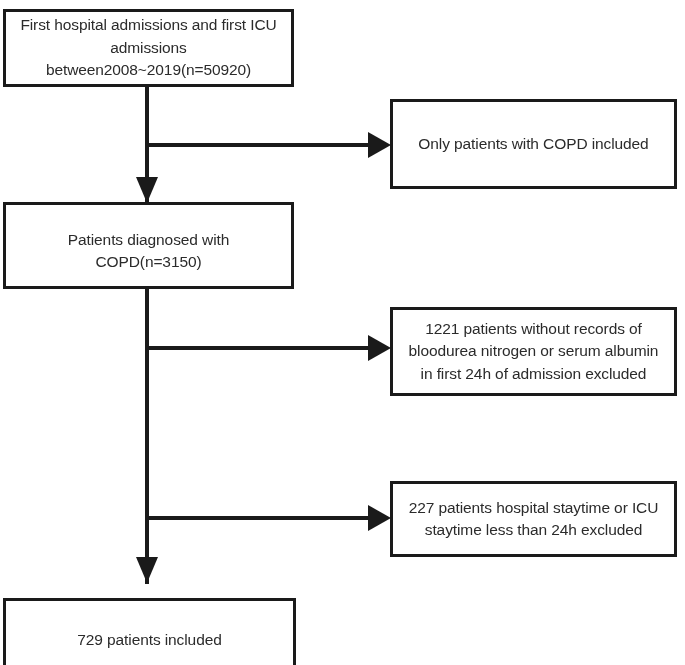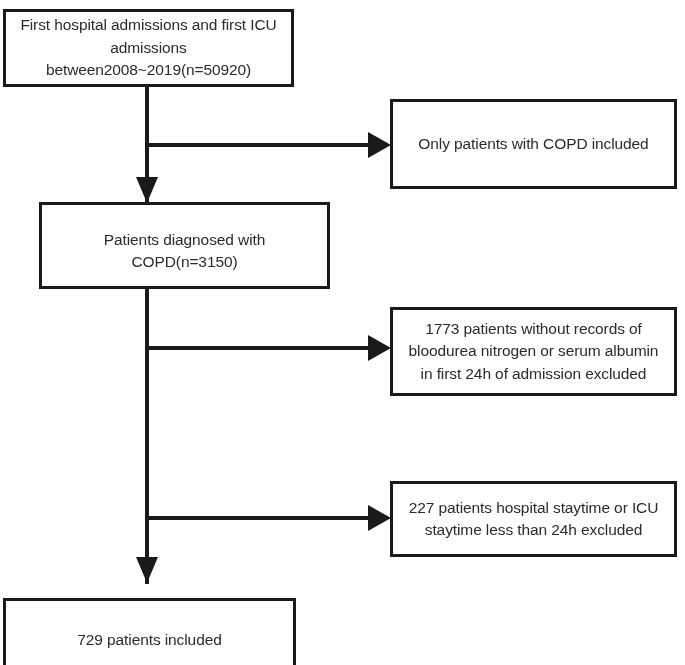--- a/index.html
+++ b/index.html
@@ -33,21 +33,21 @@
     letter-spacing: -0.1px;
   }
   .node .node-text {
     display: block;
     white-space: pre-line;
     padding: 0 8px;
   }
 
   
   #node-source   { left: 3px;  top: 9px;   width: 291px; height: 78px; }
-  #node-copd     { left: 3px;  top: 202px; width: 291px; height: 87px; margin-left: 36px; }
+  #node-copd     { left: 3px;  top: 202px; width: 291px; height: 87px; }
   #node-included { left: 3px;  top: 598px; width: 293px; height: 79px; }
 
   
   #node-inclusion-copd   { left: 390px; top: 99px;  width: 287px; height: 90px; }
   #node-exclusion-labs   { left: 390px; top: 307px; width: 287px; height: 89px; }
   #node-exclusion-stay   { left: 390px; top: 481px; width: 287px; height: 76px; }
 
   
   #node-copd      { align-items: flex-start; padding-top: 24px; }
   #node-included  { align-items: flex-start; padding-top: 28px; }
@@ -102,21 +102,21 @@
   <div class="node" id="node-inclusion-copd">
     <span class="node-text">Only patients with COPD  included</span>
   </div>
 
   <div class="node" id="node-copd">
     <span class="node-text">Patients diagnosed with
 COPD(n=3150)</span>
   </div>
 
   <div class="node" id="node-exclusion-labs">
-    <span class="node-text">1773 patients without records of
+    <span class="node-text">1221 patients without records of
 bloodurea nitrogen or serum albumin
 in first 24h of admission excluded</span>
   </div>
 
   <div class="node" id="node-exclusion-stay">
     <span class="node-text">227 patients hospital staytime or ICU
 staytime less than 24h excluded</span>
   </div>
 
   <div class="node" id="node-included">

